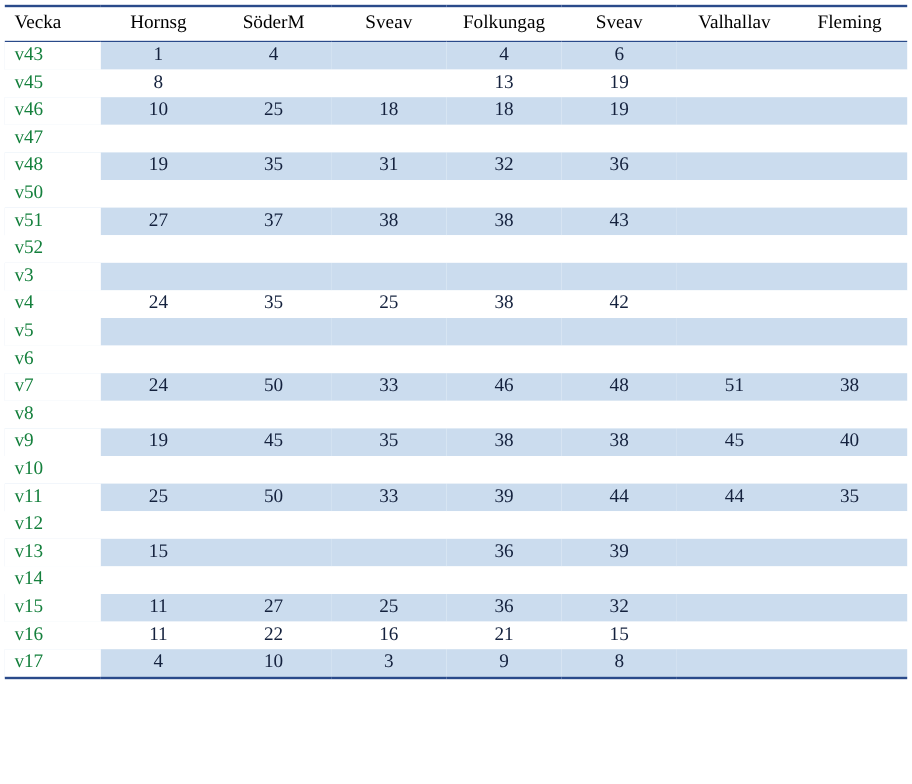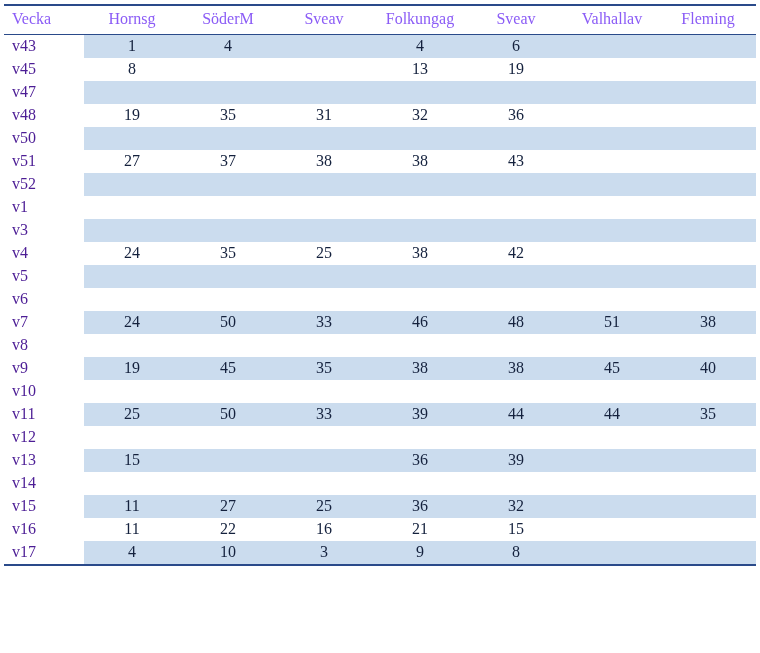--- a/index.html
+++ b/index.html
@@ -19,37 +19,37 @@
     }
     thead tr {
       background: #fff;
       border-top: 2px solid #2a4a8a;
       border-bottom: 1px solid #2a4a8a;
     }
     th {
       font-weight: normal;
       text-align: center;
       padding: 4px 2px 6px;
-      color: #8b5cf6;
+      color: #000000;
     }
     th:first-child { text-align: left; padding-left: 8px; }
     tbody tr:nth-child(odd)  { background: #cbdcee; }
     tbody tr:nth-child(even) { background: #ffffff; }
     tbody tr:last-child { border-bottom: 2px solid #2a4a8a; }
     td {
       text-align: center;
       padding: 2px 2px 3px;
       height: 22px;
       color: #14213d;
     }
     td:first-child {
       text-align: left;
       padding-left: 8px;
       background: #ffffff;
-      color: #4c1d95;
+      color: #15803d;
     }
     col.c0 { width: 80px; }
     col.cx { width: 96px; }
   </style>
 </head>
 <body>
 
 <div class="wrap">
   <table>
     <colgroup>
@@ -89,20 +89,30 @@
           <td>v45</td>
           <td>8</td>
           <td></td>
           <td></td>
           <td>13</td>
           <td>19</td>
           <td></td>
           <td></td>
         </tr>
         <tr>
+          <td>v46</td>
+          <td>10</td>
+          <td>25</td>
+          <td>18</td>
+          <td>18</td>
+          <td>19</td>
+          <td></td>
+          <td></td>
+        </tr>
+        <tr>
           <td>v47</td>
           <td></td>
           <td></td>
           <td></td>
           <td></td>
           <td></td>
           <td></td>
           <td></td>
         </tr>
         <tr>
@@ -130,30 +140,20 @@
           <td>27</td>
           <td>37</td>
           <td>38</td>
           <td>38</td>
           <td>43</td>
           <td></td>
           <td></td>
         </tr>
         <tr>
           <td>v52</td>
-          <td></td>
-          <td></td>
-          <td></td>
-          <td></td>
-          <td></td>
-          <td></td>
-          <td></td>
-        </tr>
-        <tr>
-          <td>v1</td>
           <td></td>
           <td></td>
           <td></td>
           <td></td>
           <td></td>
           <td></td>
           <td></td>
         </tr>
         <tr>
           <td>v3</td>

